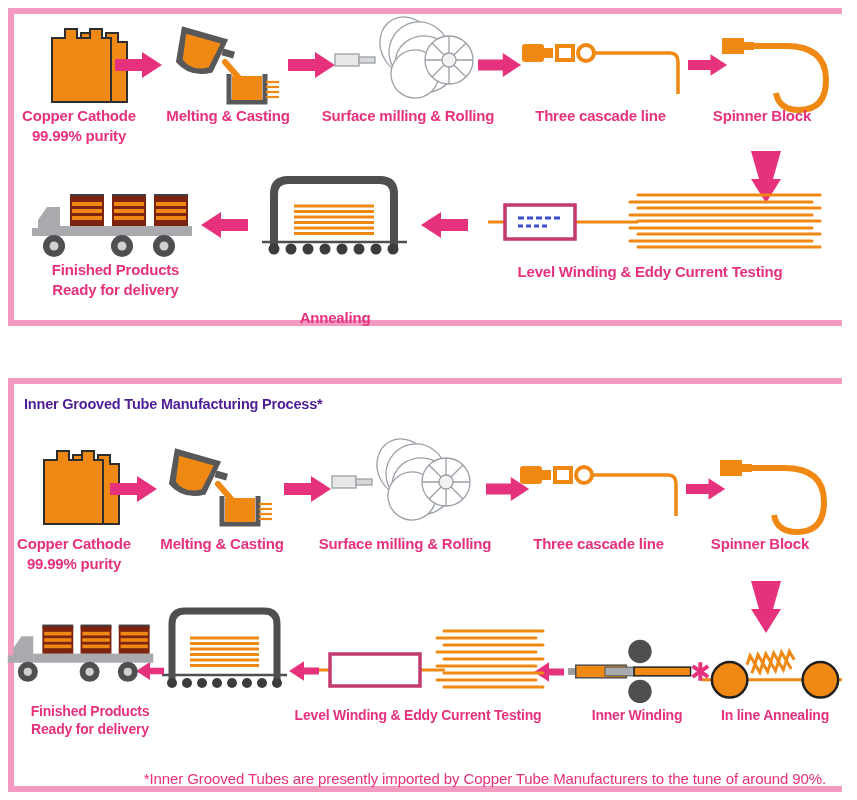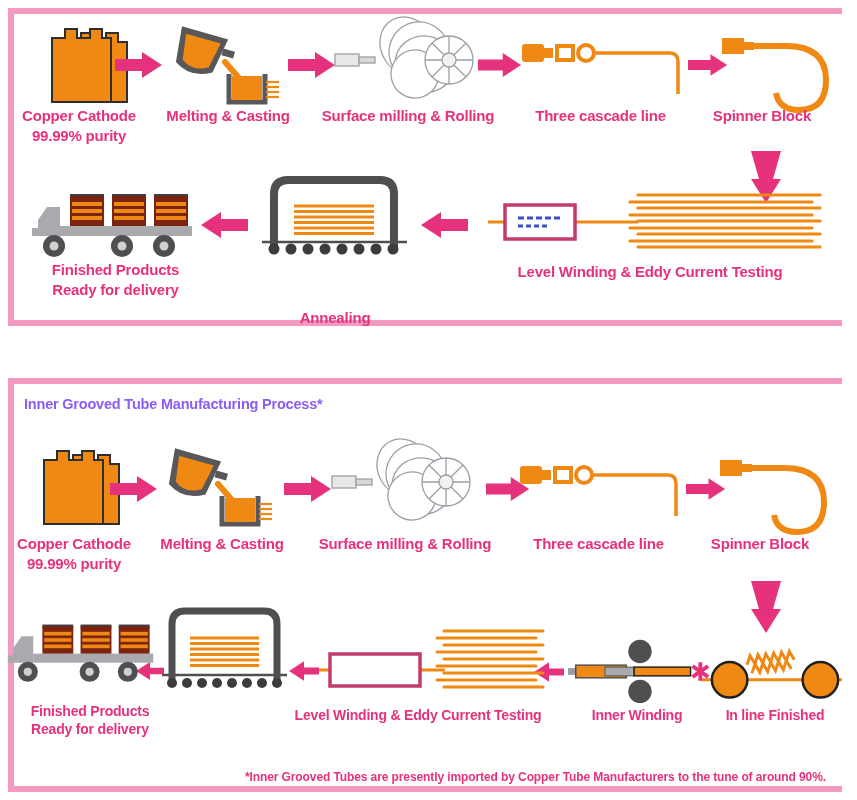--- a/index.html
+++ b/index.html
@@ -4,22 +4,22 @@
 <style>
   * { margin:0; padding:0; box-sizing:border-box; }
   html,body { background:#ffffff; }
   body { width:857px; height:800px; font-family:"Liberation Sans", sans-serif; }
   .canvas { position:relative; width:842px; height:800px; background:#fff; overflow:hidden; }
   .panel { position:absolute; border:6px solid #f29abf; background:#fff; }
   .abs { position:absolute; }
   .step-label { position:absolute; color:#e6317c; font-weight:bold; font-size:15px;
                 line-height:1.3; text-align:center; letter-spacing:-0.2px; }
   .sm { font-size:14px; }
-  .diagram-title { position:absolute; color:#8b5cf6; font-weight:bold; font-size:14.5px; letter-spacing:-0.2px; }
-  .footnote { position:absolute; color:#e6317c; font-weight:bold; font-size:12px;
+  .diagram-title { position:absolute; color:#4c1d95; font-weight:bold; font-size:14.5px; letter-spacing:-0.2px; }
+  .footnote { position:absolute; color:#e6317c; font-weight:normal; font-size:15px;
               white-space:nowrap; text-align:left; letter-spacing:-0.1px; }
   svg { display:block; overflow:visible; }
   .pinkF { fill:#e6317c; }
 </style>
 </head>
 <body>
 
 <div class="canvas">
 
   <div class="panel" style="left:8px; top:8px; width:840px; height:318px;"></div>
@@ -271,21 +271,21 @@
 
   <svg class="abs" style="left:702px; top:630px;" width="146" height="72" viewBox="0 0 148 72">
     <line x1="0" y1="50" x2="148" y2="50" stroke="#ef8913" stroke-width="3"></line>
     <g stroke="#ef8913" stroke-width="3" fill="none" transform="rotate(-6 72 36)">
       <path d="M46 32 l4 -9 4 9 4 -9 4 9 4 -9 4 9 4 -9 4 9 4 -9 4 9 4 -9 4 9"></path>
       <path d="M50 41 l4 -9 4 9 4 -9 4 9 4 -9 4 9 4 -9 4 9 4 -9 4 9"></path>
     </g>
     <circle cx="28" cy="50" r="18" fill="#ef8913" stroke="#1f1f1f" stroke-width="2.5"></circle>
     <circle cx="120" cy="50" r="18" fill="#ef8913" stroke="#1f1f1f" stroke-width="2.5"></circle>
   </svg>
-  <div class="step-label sm" style="left:700px; top:706px; width:150px;">In line Finished</div>
+  <div class="step-label sm" style="left:700px; top:706px; width:150px;">In line Annealing</div>
 
   <svg class="abs" style="left:566px; top:640px;" width="146" height="62" viewBox="0 0 150 62">
     <rect x="2" y="28" width="34" height="7" fill="#9b9ea1"></rect>
     <rect x="10" y="25" width="52" height="13" fill="#ef8913" stroke="#4f4f52" stroke-width="1.5"></rect>
     <rect x="40" y="27" width="30" height="9" fill="#a8aaad" stroke="#4f4f52" stroke-width="1"></rect>
     <circle cx="76" cy="11" r="12" fill="#4f4f52"></circle>
     <circle cx="76" cy="52" r="12" fill="#4f4f52"></circle>
     <rect x="70" y="27" width="58" height="9" fill="#ef8913" stroke="#1f1f1f" stroke-width="1.5"></rect>
     <g stroke="#e6317c" stroke-width="4">
       <line x1="138" y1="22" x2="138" y2="41"></line>

